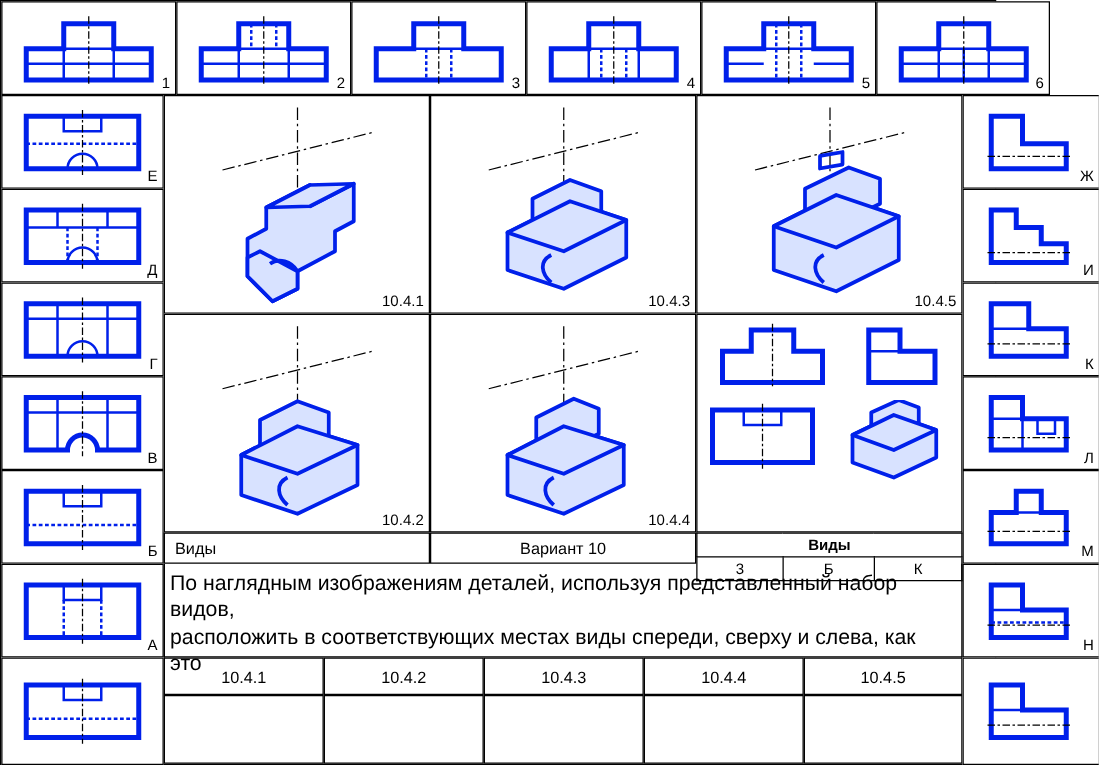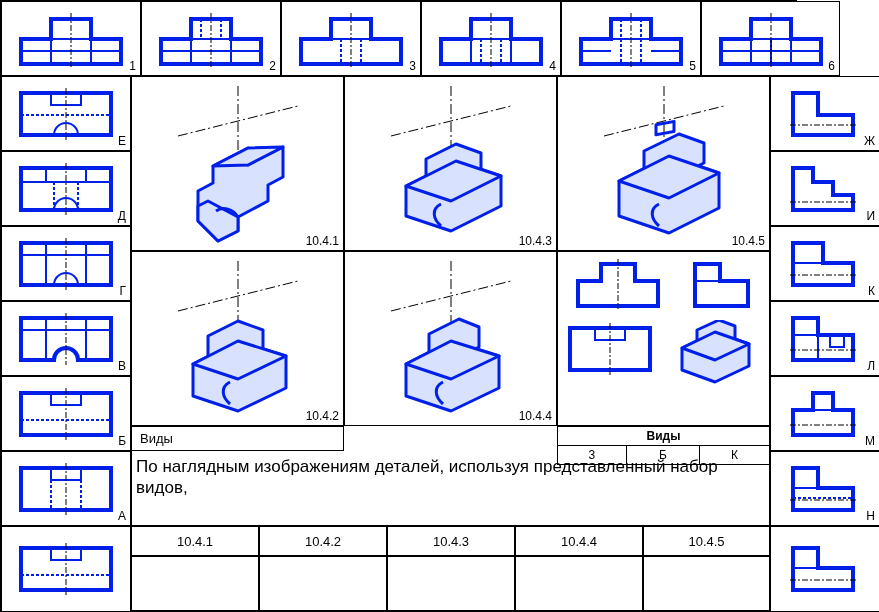--- a/index.html
+++ b/index.html
@@ -327,23 +327,27 @@
       <td>3</td>
       <td>Б</td>
       <td>К</td>
     </tr>
   </tbody>
     </table>
 
   <div class="bottom-cell" style="left:130px;top:425px;width:213px;height:25px;justify-content:flex-start;padding-left:8px">
     <span>Виды</span>
   </div>
+  <div class="bottom-cell" style="left:343px;top:425px;width:213px;height:25px">
+    <span>Вариант  10</span>
+  </div>
 
   <div class="instr" style="left:135px;top:455px;width:620px">
     <div>По наглядным изображениям деталей, используя представленный набор видов,</div>
+    <div>расположить в соответствующих местах виды спереди, сверху и слева, как это</div>
   </div>
 
   <div style="position:absolute;left:130px;top:450px;width:639px;height:75px;border:1px solid #000;border-top:none;pointer-events:none"></div>
 
   <div class="bottom-cell" style="left:130px;top:525px;width:128px;height:30px">
       <span>10.4.1</span>
     </div>
   <div class="bottom-cell" style="left:258px;top:525px;width:128px;height:30px">
       <span>10.4.2</span>
     </div>

